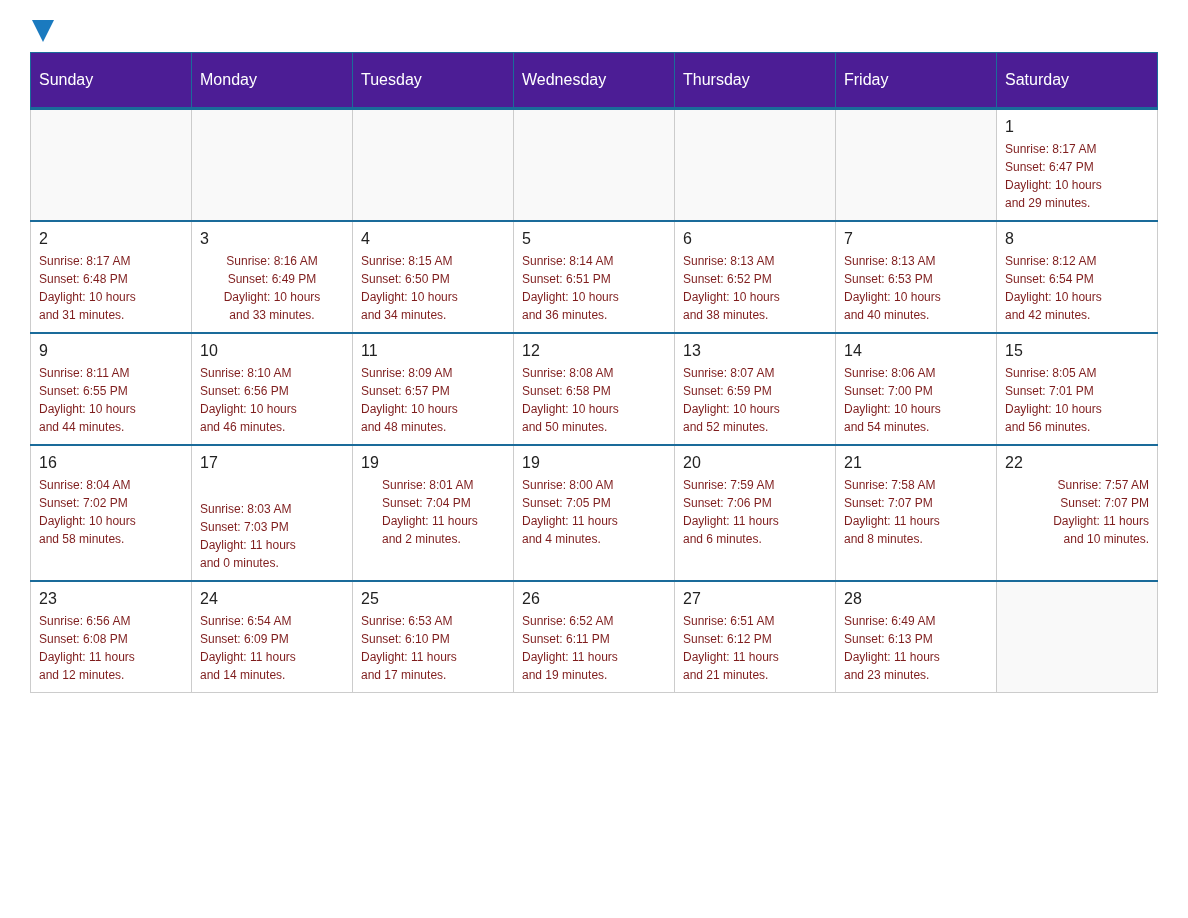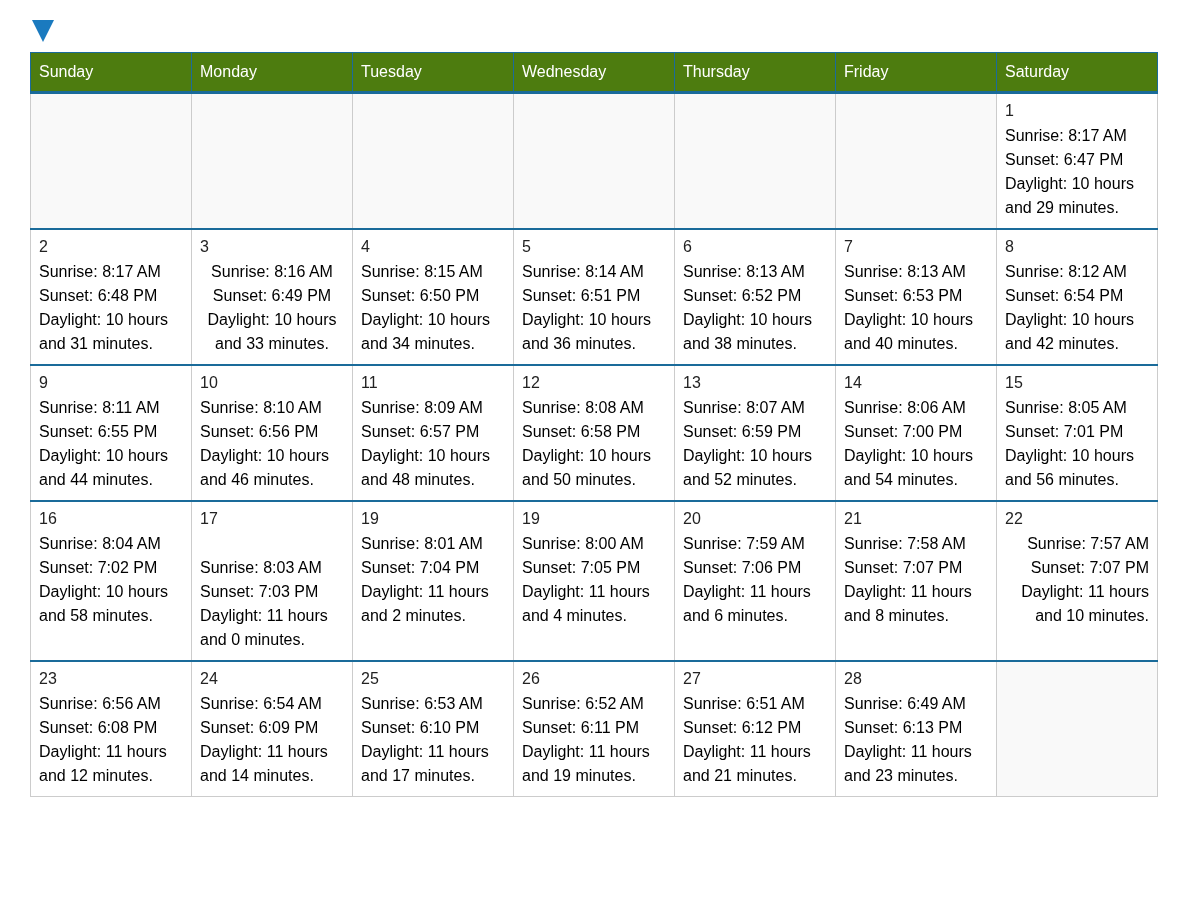--- a/index.html
+++ b/index.html
@@ -34,25 +34,25 @@
       font-size: 20px;
       color: #444;
       margin-top: 4px;
     }
     .calendar {
       width: 100%;
       border-collapse: collapse;
       margin-top: 10px;
     }
     .calendar th {
-      background-color: #4d7c0f;
+      background-color: #4c1d95;
       color: #fff;
       font-size: 16px;
       font-weight: normal;
-      padding: 10px 8px;
+      padding: 18px 8px;
       text-align: left;
       border: 1px solid #1a6b9a;
     }
     .calendar td {
       border: 1px solid #ccc;
       vertical-align: top;
       padding: 8px;
       width: 14.28%;
       font-size: 12px;
       color: #333;
@@ -66,23 +66,23 @@
       border-top: 2px solid #1a6b9a;
     }
     .day-number {
       font-size: 16px;
       font-weight: normal;
       color: #222;
       display: block;
       margin-bottom: 4px;
     }
     .day-info {
-      font-size: 16px;
+      font-size: 12px;
       line-height: 1.5;
-      color: #000000;
+      color: #7f1d1d;
     }
     .empty-cell {
       background: #f9f9f9;
     }
     .logo-wrapper {
       display: flex;
       flex-direction: column;
       align-items: flex-start;
     }
     .logo-line1 {
@@ -257,21 +257,21 @@
         </td>
         <td>
           <span class="day-number">17</span>
           <div class="day-info" style="white-space: pre-line; margin-top: 28px;">Sunrise: 8:03 AM
 Sunset: 7:03 PM
 Daylight: 11 hours
 and 0 minutes.</div>
         </td>
         <td>
           <span class="day-number">19</span>
-          <div class="day-info" style="white-space: pre-line;">Sunrise: 8:01 AM
+          <div class="day-info" style="white-space: pre-line; margin-left: 21px;">Sunrise: 8:01 AM
 Sunset: 7:04 PM
 Daylight: 11 hours
 and 2 minutes.</div>
         </td>
         <td>
           <span class="day-number">19</span>
           <div class="day-info" style="white-space: pre-line;">Sunrise: 8:00 AM
 Sunset: 7:05 PM
 Daylight: 11 hours
 and 4 minutes.</div>

